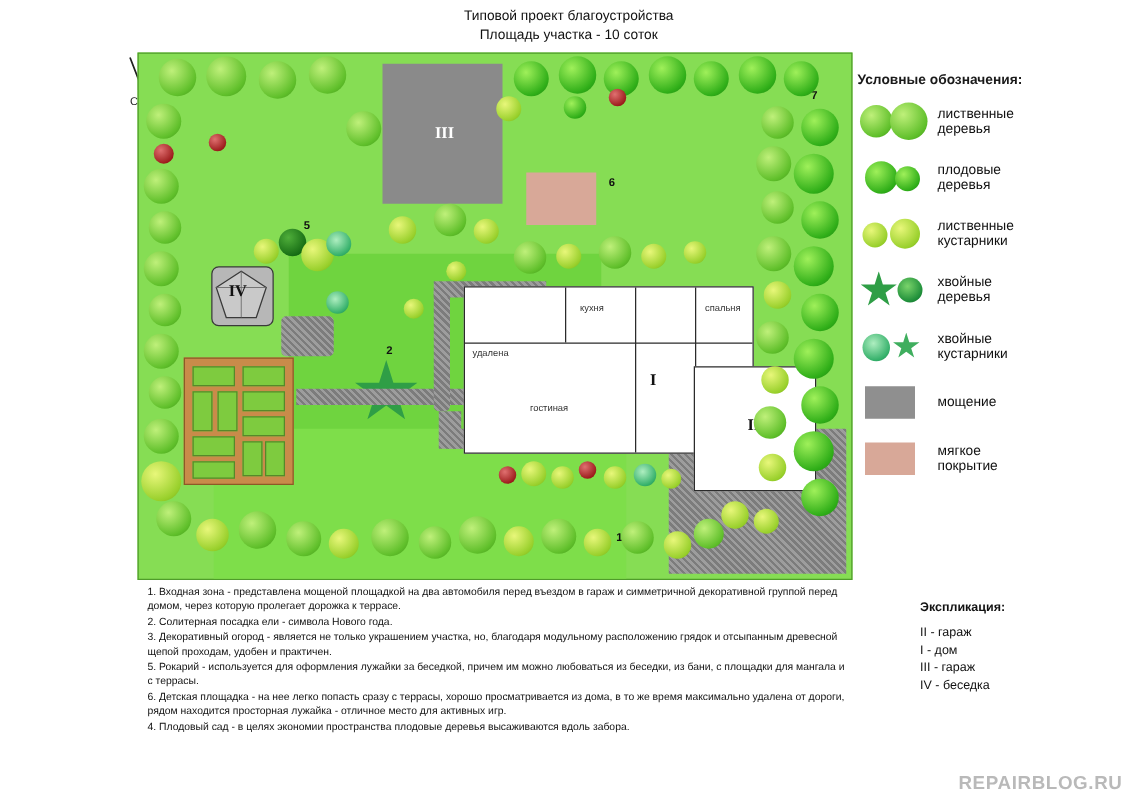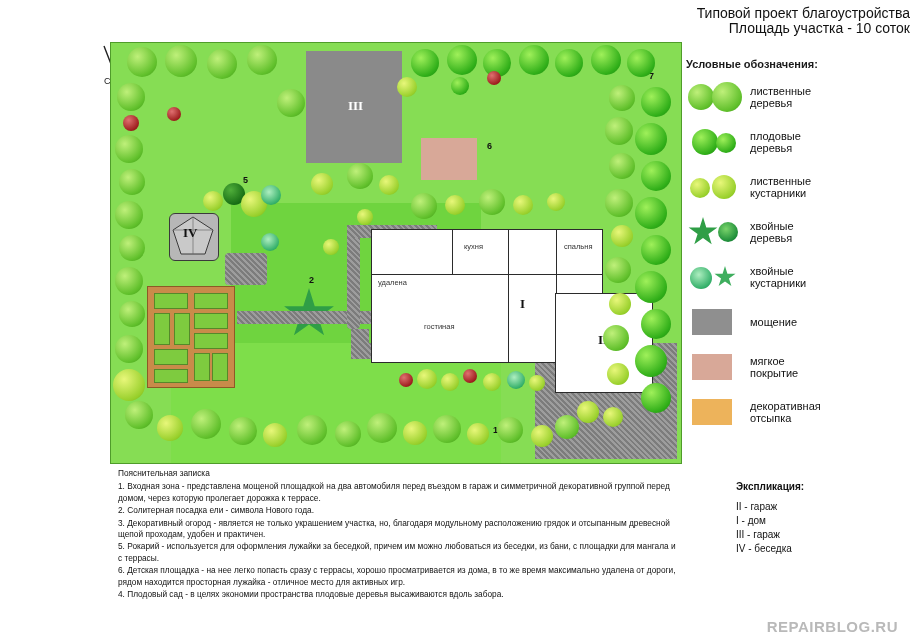--- a/index.html
+++ b/index.html
@@ -6,21 +6,21 @@
   body{
     width:910px;height:643px;
     background:#ffffff;
     font-family:"Liberation Sans", sans-serif;
     color:#1a1a1a;
     position:relative;
     overflow:hidden;
   }
   .title{
     position:absolute;left:0;right:0;top:6px;
-    text-align:right;font-size:14px;line-height:15px;color:#111;
+    text-align:center;font-size:11px;line-height:15px;color:#111;
   }
   .title div{white-space:nowrap;}
 
   
   #plan{
     position:absolute;left:110px;top:42px;width:570px;height:420px;
     background:#86dd54;
     border:1px solid #4f9c2a;
     overflow:hidden;
   }
@@ -353,31 +353,23 @@
   </div>
 
   <div class="legend-row">
     <div class="legend-swatch">
       <div class="sw-box" style="background:#d8a898;"></div>
     </div>
     <div class="legend-text" style="white-space:pre-line">мягкое
 покрытие</div>
   </div>
 
-  <div class="legend-row">
-    <div class="legend-swatch">
-      <div class="sw-box" style="background:#edb35b;"></div>
-    </div>
-    <div class="legend-text" style="white-space:pre-line">декоративная
-отсыпка</div>
-  </div>
 </div>
 
 <div id="notes">
-  <p class="nt">Пояснительная записка</p>
   <p>1. Входная зона - представлена мощеной площадкой на два автомобиля перед въездом в гараж и симметричной декоративной группой перед домом, через которую пролегает дорожка к террасе.</p>
   <p>2. Солитерная посадка ели - символа Нового года.</p>
   <p>3. Декоративный огород - является не только украшением участка, но, благодаря модульному расположению грядок и отсыпанным древесной щепой проходам, удобен и практичен.</p>
   <p>5. Рокарий - используется для оформления лужайки за беседкой, причем им можно любоваться из беседки, из бани, с площадки для мангала и с террасы.</p>
   <p>6. Детская площадка - на нее легко попасть сразу с террасы, хорошо просматривается из дома, в то же время максимально удалена от дороги, рядом находится просторная лужайка - отличное место для активных игр.</p>
   <p>4. Плодовый сад - в целях экономии пространства плодовые деревья высаживаются вдоль забора.</p>
 </div>
 
 <div id="expl">
   <div class="eh">Экспликация:</div>

